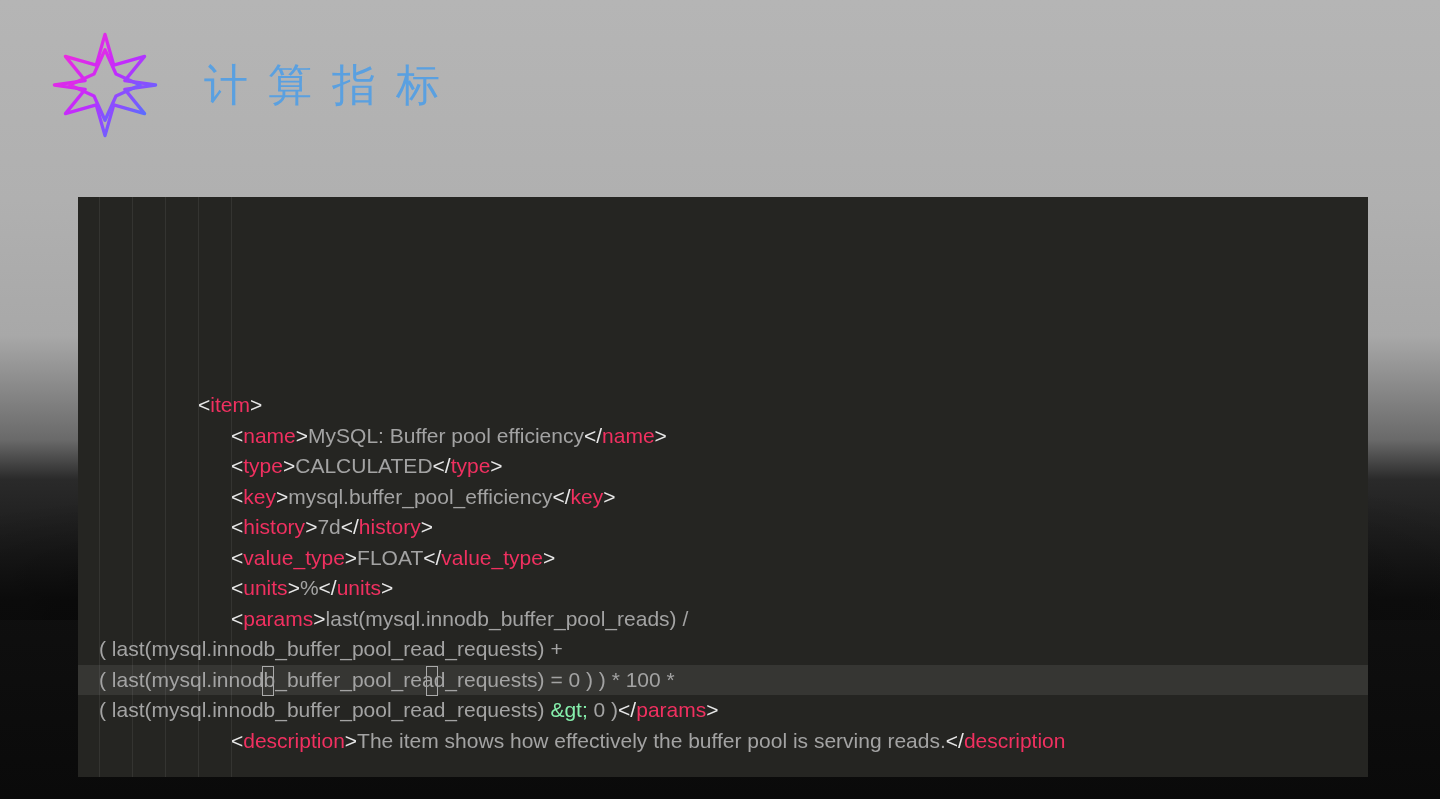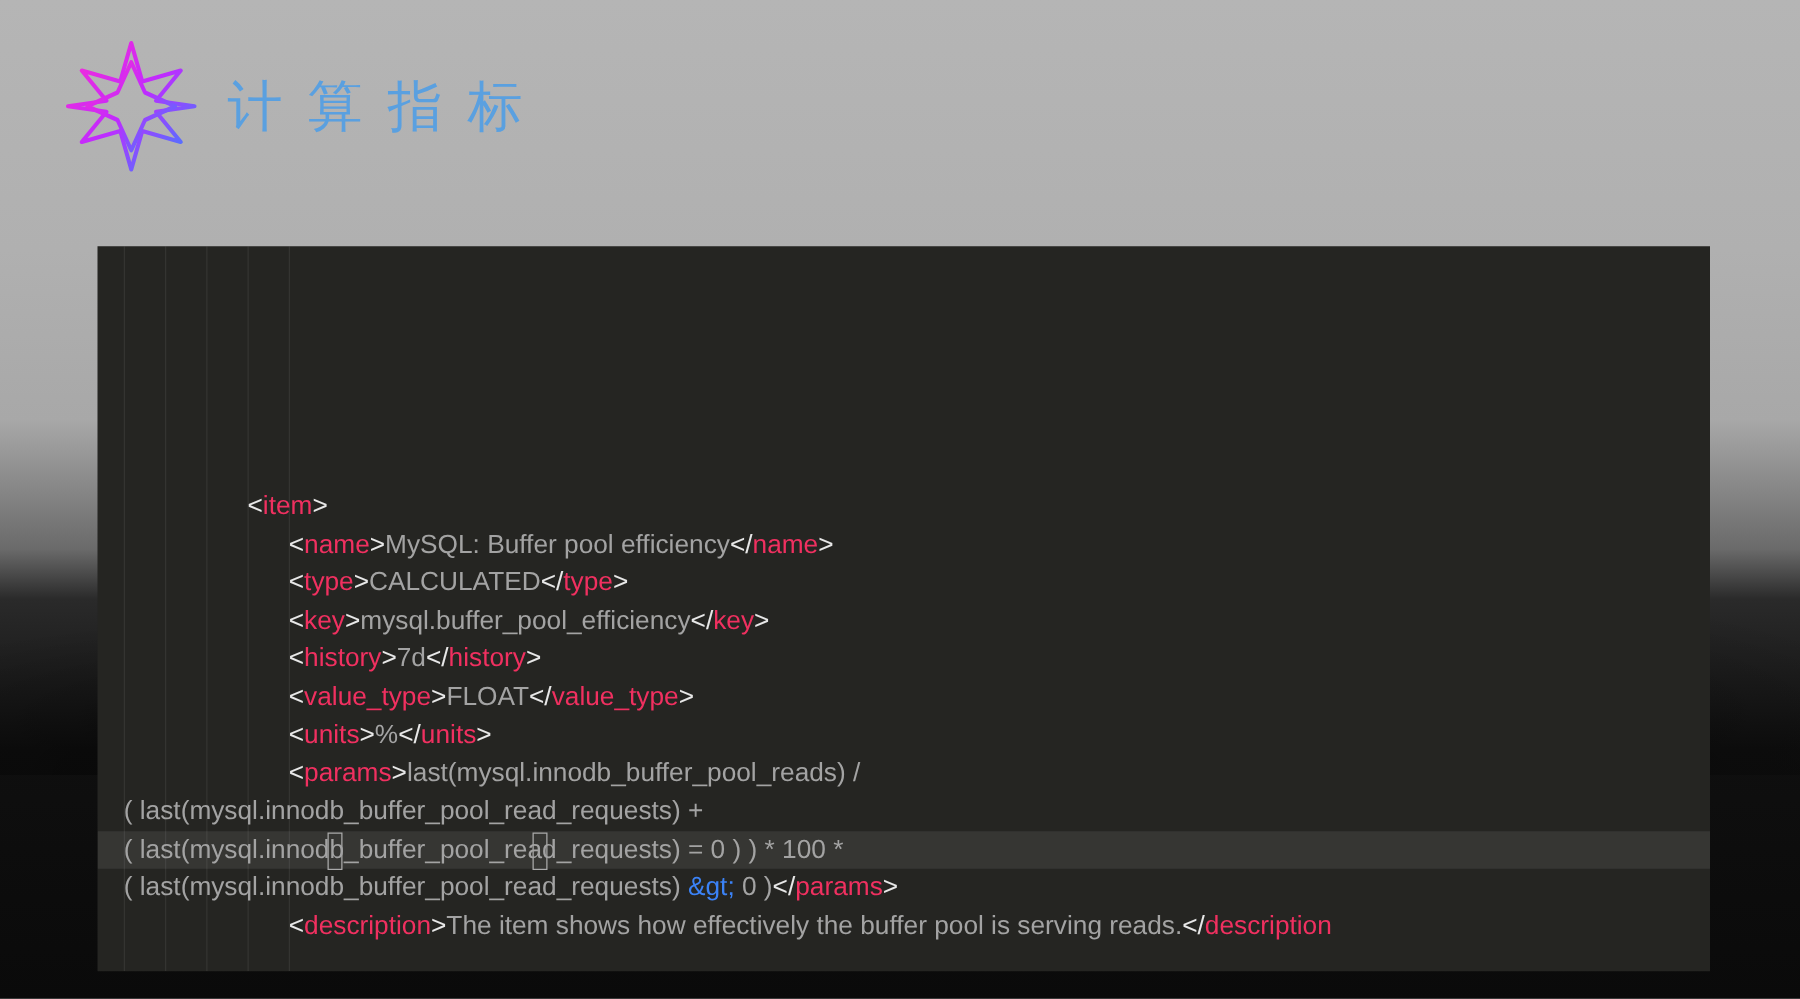--- a/index.html
+++ b/index.html
@@ -26,21 +26,21 @@
   .cars{
     position:absolute;right:160px;bottom:55px;width:360px;height:20px;
     display:flex;gap:18px;align-items:flex-end;pointer-events:none;
   }
   .cars span{
     width:28px;height:10px;background:#d8d8d8;border-radius:2px;
     box-shadow:0 2px 0 rgba(0,0,0,0.4);
   }
   .cars span:nth-child(odd){background:#c0c0c0;}
   .header{
-    position:absolute;left:50px;top:30px;display:flex;align-items:center;gap:22px;
+    position:absolute;left:50px;top:30px;display:flex;align-items:center;gap:44px;
   }
   .logo{width:110px;height:110px;}
   .title{
     font-size:44px;letter-spacing:20px;color:#5aa0e0;font-weight:400;
     white-space:nowrap;
   }
   .code-block{
     position:absolute;left:78px;top:161px;width:1290px;height:580px;
     background:#252522;
     font-family:Liberation Sans, sans-serif;
@@ -59,21 +59,21 @@
     background:rgba(255,255,255,0.08);
     pointer-events:none;
   }
   .cursor-box{
     position:absolute;width:10px;height:28px;border:1px solid #aaa;
     pointer-events:none;
   }
   .tag{color:#f03060;}
   .br{color:#e8e8e8;}
   .txt{color:#a3a3a3;}
-  .ent{color:#3b82f6;}
+  .ent{color:#86efac;}
 </style>
 </head>
 <body>
 
 <div class="mountains"></div>
 <div class="cars">
   <span></span>
     <span></span>
     <span></span>
     <span></span>

